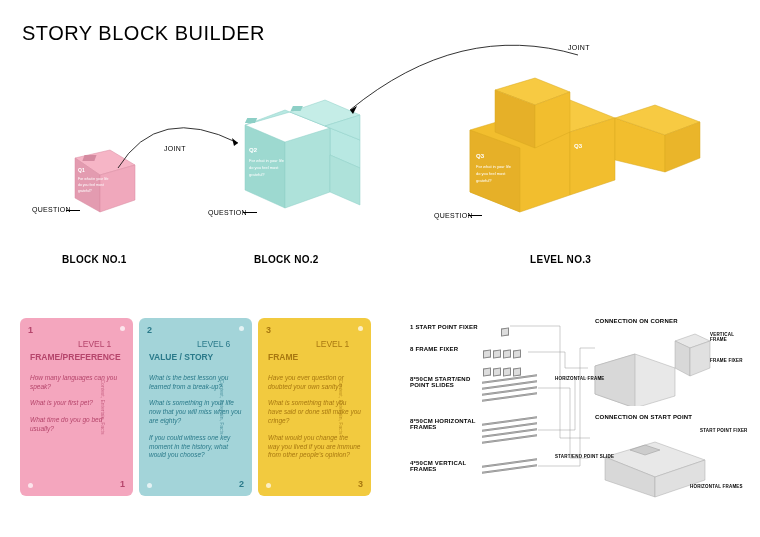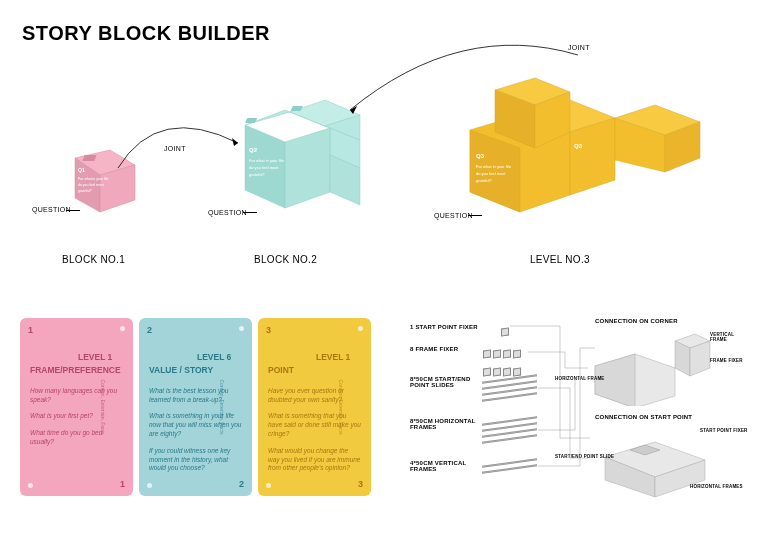--- a/index.html
+++ b/index.html
@@ -1,40 +1,40 @@
 <!DOCTYPE html>
 <html><head>
 <meta charset="utf-8">
 <style>
   * { margin: 0; padding: 0; box-sizing: border-box; }
   body { width: 760px; height: 537px; background: #fff; font-family: Arial, Helvetica, sans-serif; position: relative; overflow: hidden; }
-  .title { position: absolute; top: 22px; left: 22px; font-size: 20px; font-weight: bold; letter-spacing: 0.5px; }
+  .title { position: absolute; top: 22px; left: 22px; font-size: 20px; font-weight: normal; letter-spacing: 0.5px; }
   
   
   .blocks-area { position: absolute; top: 50px; left: 0; width: 760px; height: 230px; }
   .block-wrap { position: absolute; }
-  .block-label { font-size: 10px; font-weight: 400; text-align: right; letter-spacing: 0.3px; }
+  .block-label { font-size: 10px; font-weight: 700; text-align: right; letter-spacing: 0.3px; }
   .anno { position: absolute; font-size: 7px; font-weight: 500; letter-spacing: 0.3px; }
   .anno-line { position: absolute; height: 1px; background: #000; }
   
   
   .iso-cube { position: absolute; }
   
   
   .cards { position: absolute; top: 318px; left: 20px; display: flex; gap: 6px; }
   .card { width: 113px; height: 178px; border-radius: 6px; padding: 10px 10px; position: relative; font-size: 6.5px; line-height: 1.35; }
   .card-pink { background: #f4a6be; color: #b5456b; }
   .card-blue { background: #a3d4d9; color: #2a7a8a; }
   .card-yellow { background: #f2ca3f; color: #a87810; }
   .card-num-top { position: absolute; top: 6px; left: 8px; font-size: 9px; font-weight: 600; }
   .card-num-bot { position: absolute; bottom: 6px; right: 8px; font-size: 9px; font-weight: 600; }
   .card-dot { position: absolute; bottom: 8px; left: 8px; width: 5px; height: 5px; border-radius: 50%; background: rgba(255,255,255,0.7); }
   .card-dot2 { position: absolute; top: 8px; right: 8px; width: 5px; height: 5px; border-radius: 50%; background: rgba(255,255,255,0.7); }
   .card-side { position: absolute; right: 3px; top: 50%; transform: translateY(-50%) rotate(90deg); transform-origin: center; font-size: 5px; white-space: nowrap; opacity: 0.7; }
-  .card-level { font-size: 8.5px; font-weight: 700; margin-top: 24px; margin-bottom: 2px; padding-left: 48px; }
+  .card-level { font-size: 8.5px; font-weight: 400; margin-top: 11px; margin-bottom: 2px; padding-left: 48px; }
   .card-level-sub { font-size: 8.5px; font-weight: 700; margin-bottom: 10px; }
   .card-q { margin-bottom: 8px; font-style: italic; font-weight: 500; }
   
   
   .diagram { position: absolute; top: 318px; left: 410px; width: 340px; height: 190px; }
   .dlabel { position: absolute; font-size: 6px; font-weight: 700; letter-spacing: 0.2px; }
   .small-cube { display: inline-block; width: 8px; height: 8px; background: #ddd; border: 0.5px solid #888; margin: 0 1px; transform: skewY(-8deg); }
   .slat { position: absolute; height: 2px; background: #ddd; border-top: 0.5px solid #999; border-bottom: 0.5px solid #999; transform: skewY(-8deg); }
   .tiny { font-size: 4.5px; font-weight: 600; }
 </style>
@@ -146,21 +146,21 @@
     <div class="card-q">What is something in your life now that you will miss when you are eighty?</div>
     <div class="card-q">If you could witness one key moment in the history, what would you choose?</div>
     <div class="card-side">Context, Entertain, Facts</div>
     <div class="card-dot"></div>
     <div class="card-num-bot">2</div>
   </div>
   <div class="card card-yellow">
     <div class="card-num-top">3</div>
     <div class="card-dot2"></div>
     <div class="card-level">LEVEL 1</div>
-    <div class="card-level-sub">POINT</div>
+    <div class="card-level-sub">FRAME</div>
     <div class="card-q">Have you ever question or doubted your own sanity?</div>
     <div class="card-q">What is something that you have said or done still make you cringe?</div>
     <div class="card-q">What would you change the way you lived if you are immune from other people's opinion?</div>
     <div class="card-side">Context, Entertain, Facts</div>
     <div class="card-dot"></div>
     <div class="card-num-bot">3</div>
   </div>
 </div>
 
 <div class="diagram">

